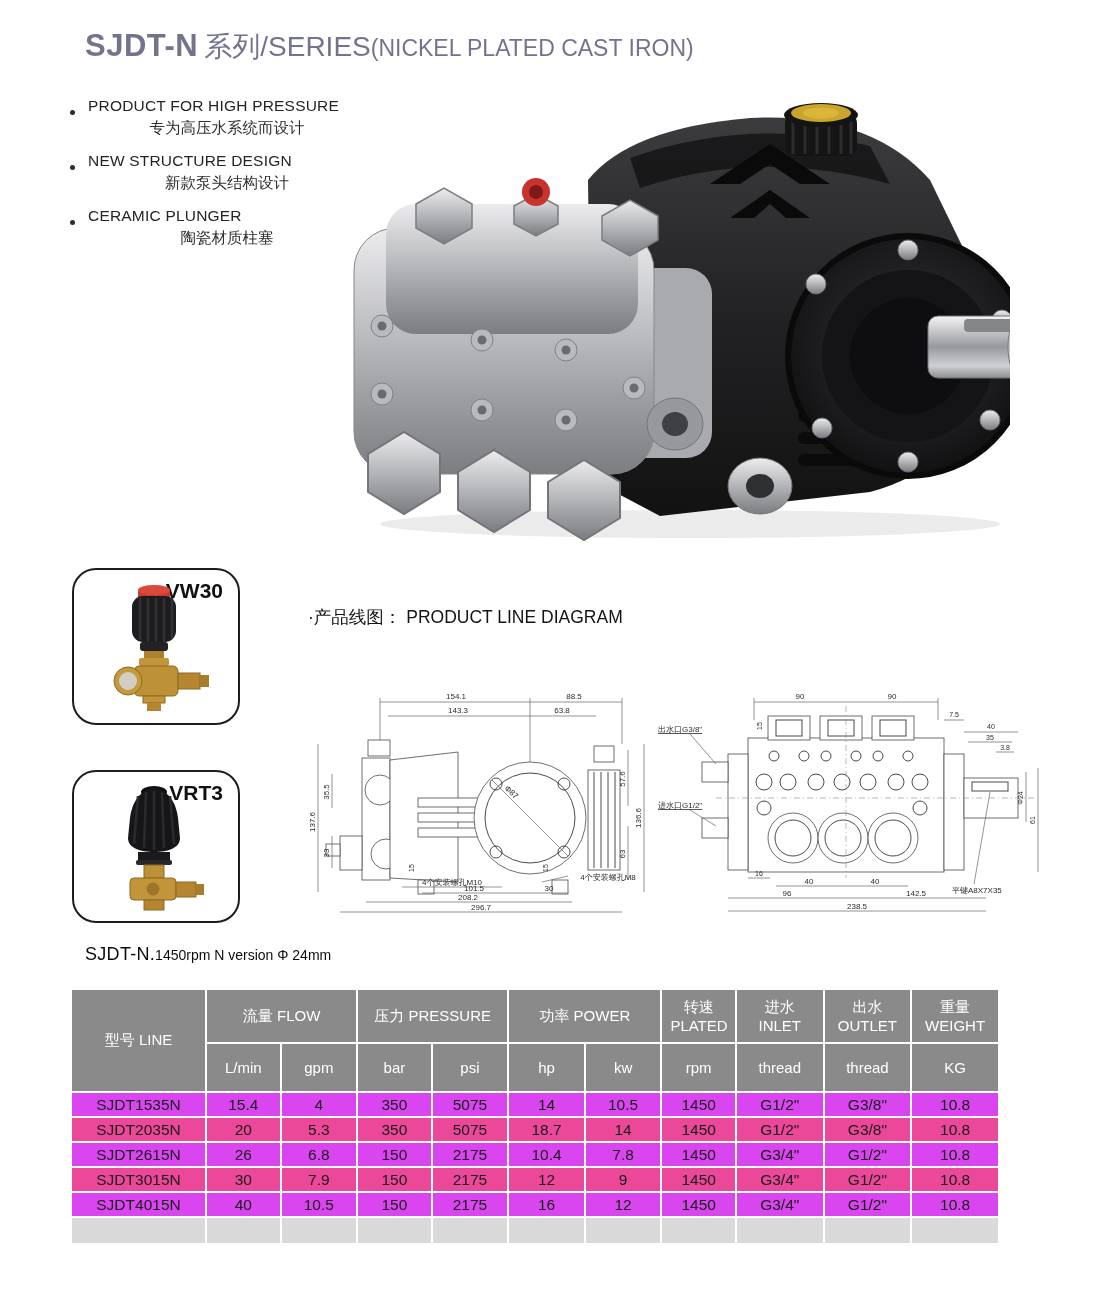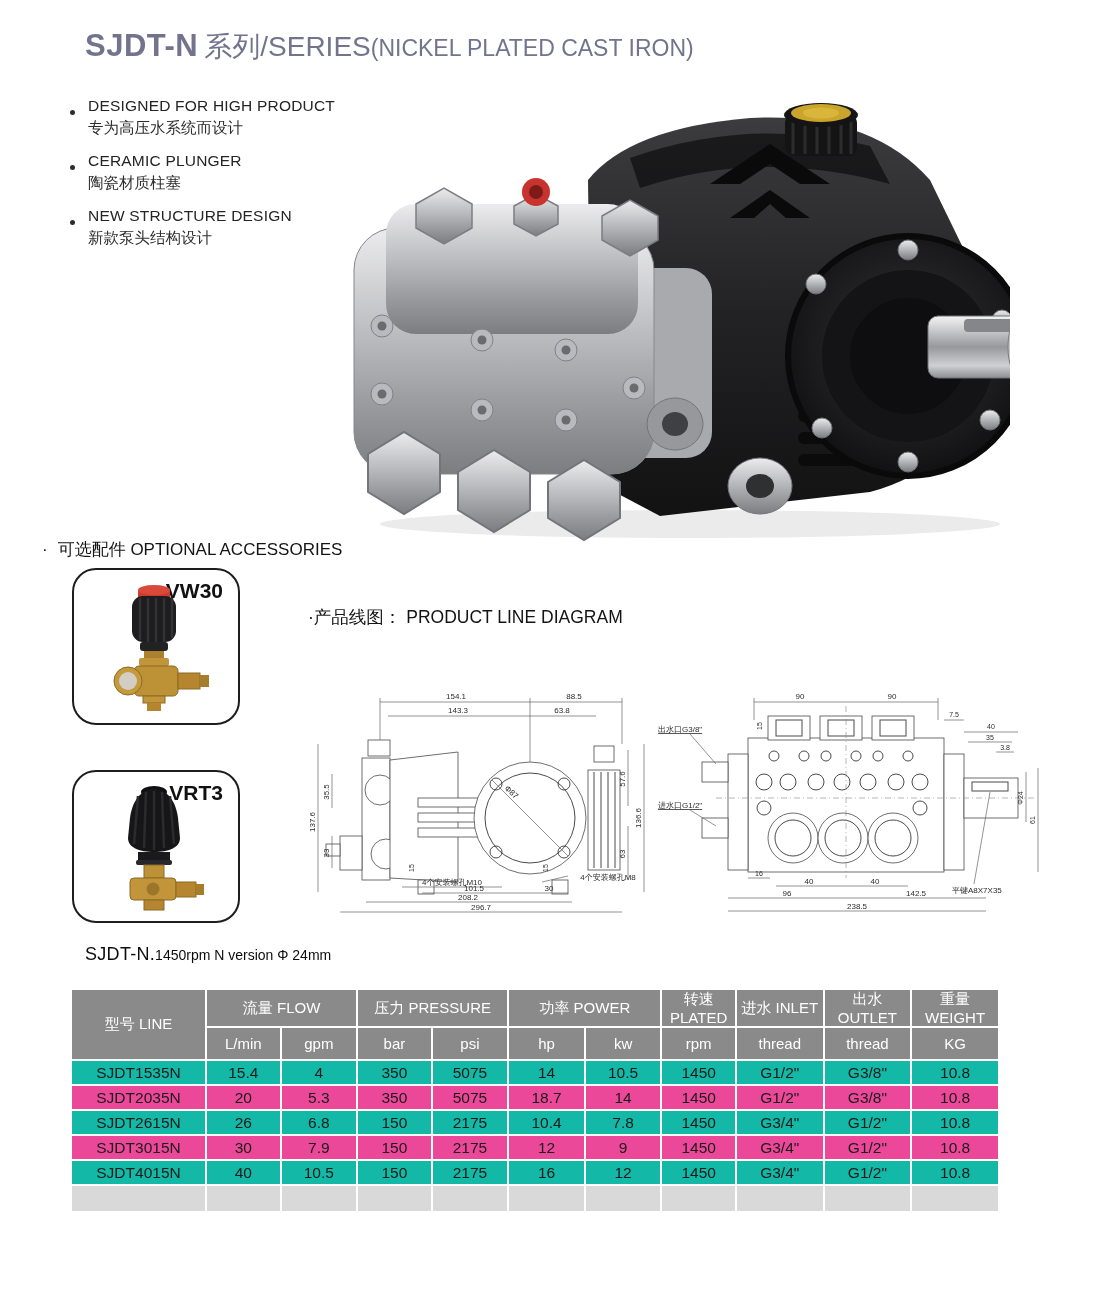--- a/index.html
+++ b/index.html
@@ -10,21 +10,21 @@
   
   .title{position:absolute;left:85px;top:28px;color:#73738d;white-space:nowrap;}
   .title .model{font-size:31px;font-weight:700;letter-spacing:.5px;}
   .title .series{font-size:28px;font-weight:400;margin-left:6px;}
   .title .paren{font-size:23px;font-weight:400;}
   
   .features{position:absolute;left:66px;top:96px;width:300px;}
   .feature{position:relative;padding-left:22px;margin-bottom:13px;}
   .feature .dot{position:absolute;left:4px;top:14px;width:5px;height:5px;border-radius:50%;background:#2c2c2c;}
   .feature .en{font-size:15.5px;color:#242424;line-height:20px;letter-spacing:.2px;}
-  .feature .cn{font-size:15.5px;color:#2e2e2e;line-height:20px;margin-top:2px;}
+  .feature .cn{font-size:15.5px;color:#2e2e2e;line-height:20px;margin-top:2px;text-align:center;}
   
   .pump-photo{position:absolute;left:330px;top:88px;width:680px;height:455px;}
   
   .acc-heading{position:absolute;left:42px;top:538px;font-size:17px;color:#141414;}
   .acc-heading .b{margin-right:10px;}
   .acc-box{position:absolute;left:72px;width:168px;border:2.5px solid #1d1d1d;border-radius:24px;background:#fff;box-sizing:border-box;}
   .acc-box.vw30{top:568px;height:157px;}
   .acc-box.vrt3{top:770px;height:153px;}
   .acc-box .acc-label{position:absolute;right:15px;top:9px;font-size:21px;font-weight:700;color:#111;}
   .acc-box svg{position:absolute;left:8px;top:10px;}
@@ -38,52 +38,52 @@
   svg .dl{stroke:#666;stroke-width:.7;fill:none;}
   svg .ol{stroke:#4a4a4a;stroke-width:1;fill:none;}
   svg .ol2{stroke:#4a4a4a;stroke-width:.8;fill:#ffffff;}
   svg .cl{stroke:#888;stroke-width:.6;stroke-dasharray:6 3 1 3;fill:none;}
   
   .spec-line{position:absolute;left:85px;top:944px;color:#0d0d0d;white-space:nowrap;}
   .spec-line .pref{font-size:18px;font-weight:400;letter-spacing:.3px;}
   .spec-line .rest{font-size:14px;font-weight:400;}
   
   .spec-table{position:absolute;left:70px;top:988px;border-collapse:separate;border-spacing:2px;background:#fff;table-layout:fixed;width:930px;}
-  .spec-table th{background:#8a8a8a;color:#fff;font-weight:400;font-size:15px;text-align:center;padding:0;}
+  .spec-table th{background:#8a8a8a;color:#fff;font-weight:400;font-size:15px;text-align:center;padding:8px;}
   .spec-table thead tr.h1 th{height:33px;}
   .spec-table thead tr.h2 th{height:31px;}
   .spec-table td{font-size:15.5px;color:#1a1a1a;text-align:center;height:23px;padding:0;}
-  .spec-table tbody tr.odd td{background:#14b8a6;}
+  .spec-table tbody tr.odd td{background:#d946ef;}
   .spec-table tbody tr.even td{background:#ec4899;}
   .spec-table tbody tr.empty td{background:#d9d9d9;height:25px;}
 </style>
 </head>
 <body>
 
 <div class="page">
 
   <div class="title">
     <span class="model">SJDT-N</span><span class="series">系列/SERIES</span><span class="paren">(NICKEL PLATED CAST IRON)</span>
   </div>
 
   <div class="features">
     <div class="feature">
       <span class="dot"></span>
-      <div class="en">DESIGNED FOR HIGH PRODUCT</div>
+      <div class="en">PRODUCT FOR HIGH PRESSURE</div>
       <div class="cn">专为高压水系统而设计</div>
+    </div>
+    <div class="feature">
+      <span class="dot"></span>
+      <div class="en">NEW STRUCTURE DESIGN</div>
+      <div class="cn">新款泵头结构设计</div>
     </div>
     <div class="feature">
       <span class="dot"></span>
       <div class="en">CERAMIC PLUNGER</div>
       <div class="cn">陶瓷材质柱塞</div>
-    </div>
-    <div class="feature">
-      <span class="dot"></span>
-      <div class="en">NEW STRUCTURE DESIGN</div>
-      <div class="cn">新款泵头结构设计</div>
     </div>
   </div>
 
   <div class="pump-photo">
     <svg width="680" height="455" viewBox="0 0 680 455">
       <defs>
         <linearGradient id="metal" x1="0" y1="0" x2="0" y2="1">
           <stop offset="0" stop-color="#ececee"></stop>
             <stop offset=".45" stop-color="#b9babd"></stop>
           <stop offset=".7" stop-color="#9c9da1"></stop>
@@ -192,23 +192,20 @@
         </g>
 
         <ellipse cx="345" cy="336" rx="28" ry="26" fill="#97989c" stroke="#74757a"></ellipse>
         <ellipse cx="345" cy="336" rx="13" ry="12" fill="#3f4043"></ellipse>
         <ellipse cx="430" cy="398" rx="32" ry="28" fill="url(#metal)" stroke="#74757a"></ellipse>
         <ellipse cx="430" cy="398" rx="14" ry="12" fill="#2f3032"></ellipse>
       </g>
     </svg>
   </div>
 
-  <div class="acc-heading">
-    <span class="b">·</span><span>可选配件 OPTIONAL ACCESSORIES</span>
-  </div>
 
   <div class="acc-box vw30">
     <div class="acc-label">VW30</div>
     <svg width="150" height="133" viewBox="0 0 150 133">
       <rect x="56" y="10" width="32" height="8" fill="#cf3a30"></rect>
       <ellipse cx="72" cy="10" rx="16" ry="5" fill="#d94a3c"></ellipse>
       <rect x="50" y="16" width="44" height="46" rx="11" fill="#1d1d1f"></rect>
       <g stroke="#323234" stroke-width="2.5">
           <line x1="58" y1="18" x2="58" y2="60"></line>
           <line x1="66" y1="18" x2="66" y2="62"></line>

